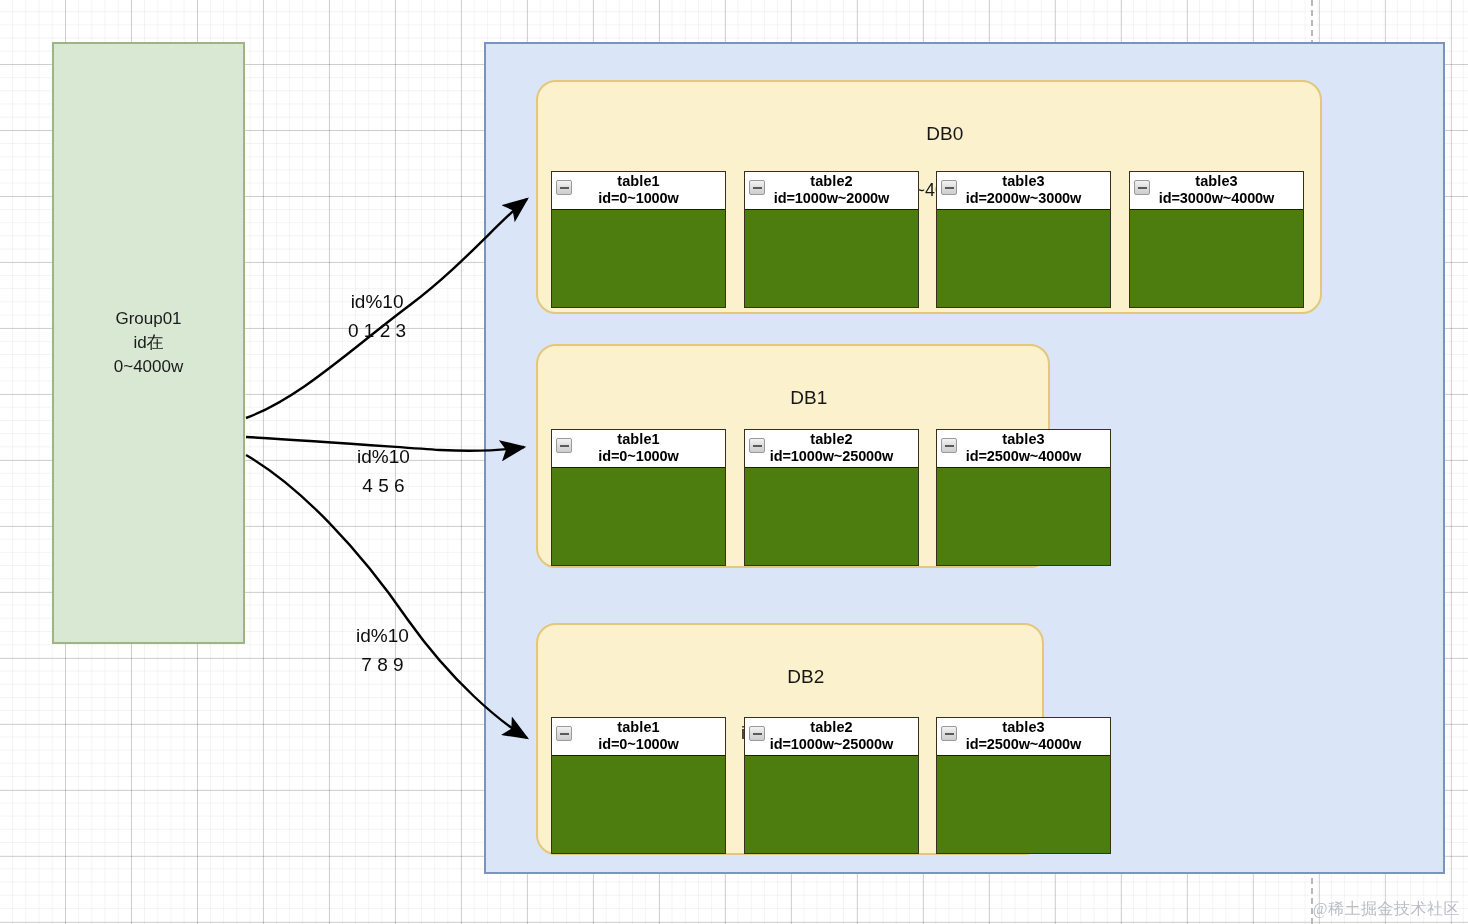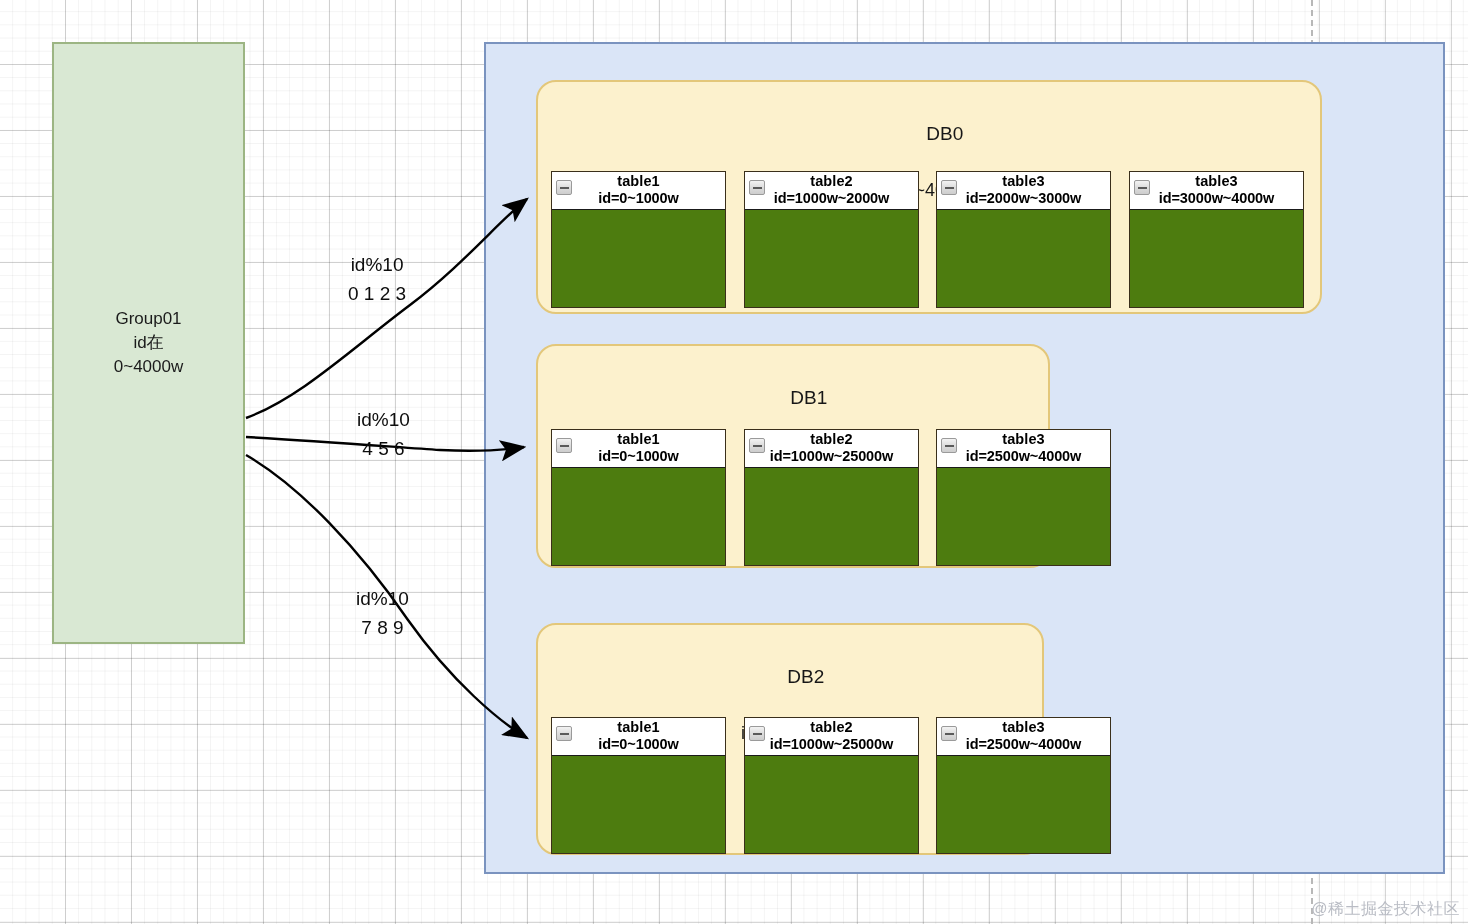--- a/index.html
+++ b/index.html
@@ -166,30 +166,31 @@
   }
 
   
   .edge-label {
     position: absolute;
     font-size: 19px;
     line-height: 29px;
     color: #0d0d0d;
     white-space: pre;
     text-align: center;
+    margin-top: 37px;
   }
 
   
   #watermark {
     position: absolute;
     right: 8px;
     bottom: 4px;
     font-size: 16px;
     color: #b9bcc4;
-    font-family: Liberation Sans, sans-serif;
+    font-family: Liberation Serif, serif;
     letter-spacing: 0.5px;
   }
 </style>
 </head>
 <body>
 
 <div id="canvas">
 
   <div class="page-guide"></div>
 

